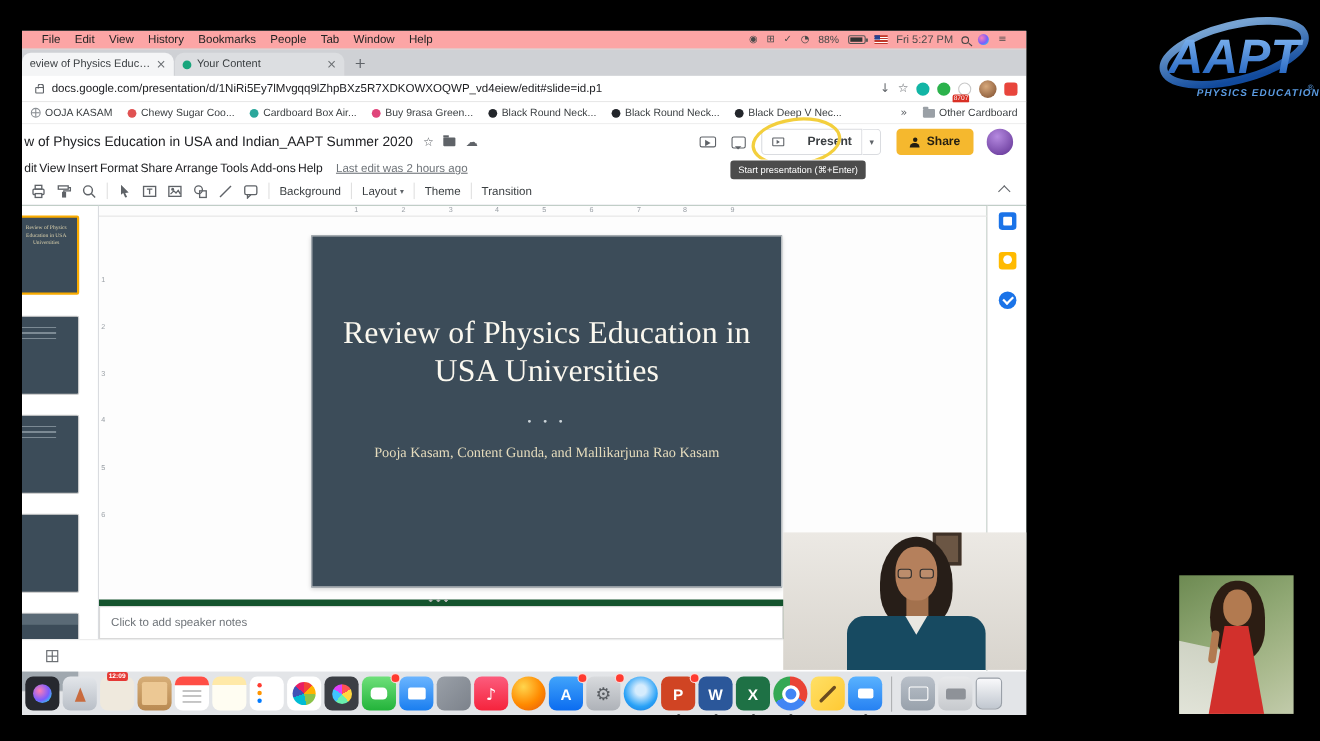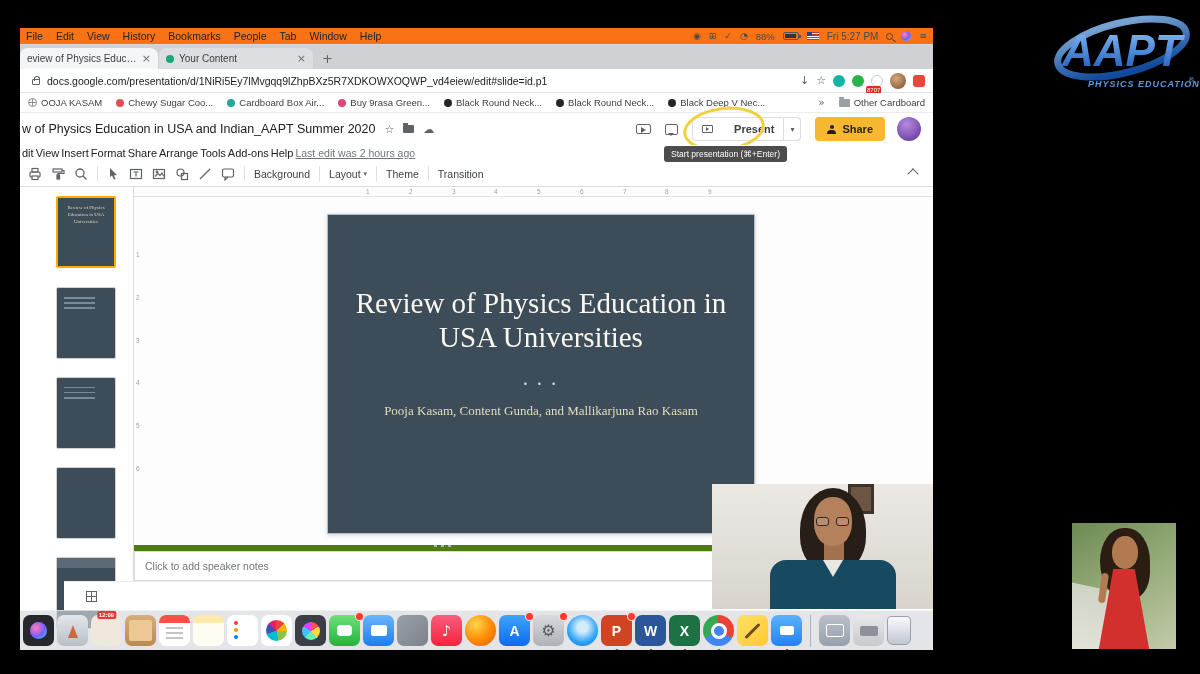--- a/index.html
+++ b/index.html
@@ -5,22 +5,22 @@
   html,body{margin:0;padding:0;background:#000;}
   *{box-sizing:border-box;}
   .stage{position:relative;width:1200px;height:674px;background:#000;overflow:hidden;
          font-family:"Liberation Sans","DejaVu Sans",sans-serif;-webkit-font-smoothing:antialiased;}
   .glyph{font-family:"DejaVu Sans",sans-serif;}
 
   
   .screen{position:absolute;left:20px;top:28px;width:913px;height:622px;background:#fff;overflow:hidden;}
 
   
-  .menubar{position:absolute;left:0;top:0;width:100%;height:17px;background:#f97316;border-bottom:1px solid #d8d8d8;
-           display:flex;align-items:center;font-size:10.5px;color:#242424;padding:0 6px;}
+  .menubar{position:absolute;left:0;top:0;width:100%;height:17px;background:#fca5a5;border-bottom:1px solid #d8d8d8;
+           display:flex;align-items:center;font-size:10.5px;color:#242424;padding:0 18px;}
   .mb-left{display:flex;gap:13px;align-items:center;}
   .mb-item{cursor:default;}
   .mb-right{margin-left:auto;display:flex;align-items:center;gap:8px;color:#4a4a4a;}
   .mb-ic{font-size:9px;line-height:1;}
   .battery{width:16px;height:8px;border:1px solid #555;border-radius:2px;position:relative;}
   .battery::before{content:"";position:absolute;left:1px;top:1px;bottom:1px;width:11px;background:#333;}
   .battery::after{content:"";position:absolute;right:-3px;top:2px;width:2px;height:3px;background:#555;}
   .usflag{width:12px;height:8px;background:repeating-linear-gradient(180deg,#c0392b 0 1.2px,#fff 1.2px 2.4px);position:relative;}
   .usflag::before{content:"";position:absolute;left:0;top:0;width:5px;height:4px;background:#26418f;}
   .mag{width:7px;height:7px;border:1.4px solid #444;border-radius:50%;position:relative;}
@@ -90,33 +90,33 @@
   .share-btn{display:flex;align-items:center;gap:6px;height:24px;padding:0 12px;background:#f5b82e;border:none;border-radius:4px;
              font-size:11px;color:#241f12;font-weight:bold;margin-right:12px;cursor:pointer;font-family:inherit;}
   .person-ic{width:9px;height:9px;position:relative;}
   .person-ic::before{content:"";position:absolute;left:2.5px;top:0;width:4px;height:4px;border-radius:50%;background:#241f12;}
   .person-ic::after{content:"";position:absolute;left:0;bottom:0;width:9px;height:4px;border-radius:4px 4px 0 0;background:#241f12;}
   .avatar{width:24px;height:24px;border-radius:50%;background:radial-gradient(circle at 40% 30%,#b58ae0,#5e2f91);margin-right:4px;}
 
   
   .menurow{position:absolute;left:0;top:117px;width:100%;height:16px;background:#fff;display:flex;align-items:center;gap:2px;
            padding:0 2px;font-size:11px;color:#202124;}
-  .last-edit{color:#70757a;font-size:10.5px;text-decoration:underline;}
+  .last-edit{color:#70757a;font-size:10.5px;text-decoration:underline;margin-left:10px;}
 
   
   .toolrow{position:absolute;left:0;top:133px;width:100%;height:26px;background:#fff;border-bottom:1px solid #dadce0;
            display:flex;align-items:center;gap:9px;padding:0 8px;}
   .tb-icon{display:flex;align-items:center;}
   .tb-sep{width:1px;height:15px;background:#e0e0e0;}
   .tb-label{font-size:10.5px;color:#3c4043;display:flex;align-items:center;gap:3px;text-align:center;}
   .tb-caret{font-size:7px;color:#5f6368;}
   .tb-collapse{margin-left:auto;width:8px;height:8px;border-left:1.5px solid #5f6368;border-top:1.5px solid #5f6368;transform:rotate(45deg);margin-right:8px;}
 
   
-  .work{position:absolute;left:0;top:159px;width:100%;height:423px;background:#4d7c0f;margin-left:44px;}
+  .work{position:absolute;left:0;top:159px;width:100%;height:423px;background:#14532d;}
   .filmstrip{position:absolute;left:0;top:0;width:70px;height:100%;background:#fff;border-right:1px solid #dadce0;}
   .thumb{position:absolute;left:-8px;width:60px;height:72px;background:#3c4c59;border:1px solid #cfcfcf;border-radius:2px;overflow:hidden;}
   .thumb.sel{border:2px solid #f9ab00;}
   .t1{top:9px;} .t2{top:100px;} .t3{top:190px;} .t4{top:280px;} .t5{top:370px;}
   .mini{font-family:"Liberation Serif","DejaVu Serif",serif;font-size:5px;color:#ddd3ae;text-align:center;padding:7px 4px 0;line-height:1.35;}
   .t2::after,.t3::after{content:"";position:absolute;left:7px;top:9px;right:20px;height:12px;
       background:repeating-linear-gradient(180deg,#7c8a94 0 1.5px,transparent 1.5px 5px);}
   .t5::after{content:"";position:absolute;left:0;top:0;right:0;height:10px;background:#5a6a76;}
 
   .canvas{position:absolute;left:70px;top:0;right:36px;height:358px;background:#fdfdfd;}

